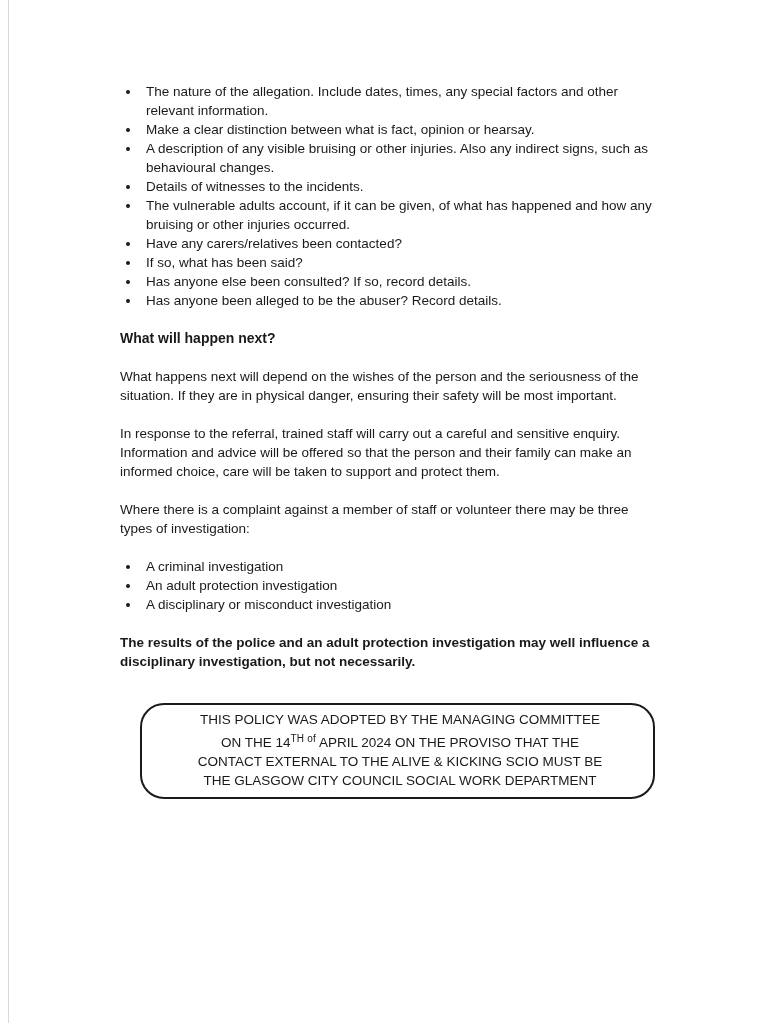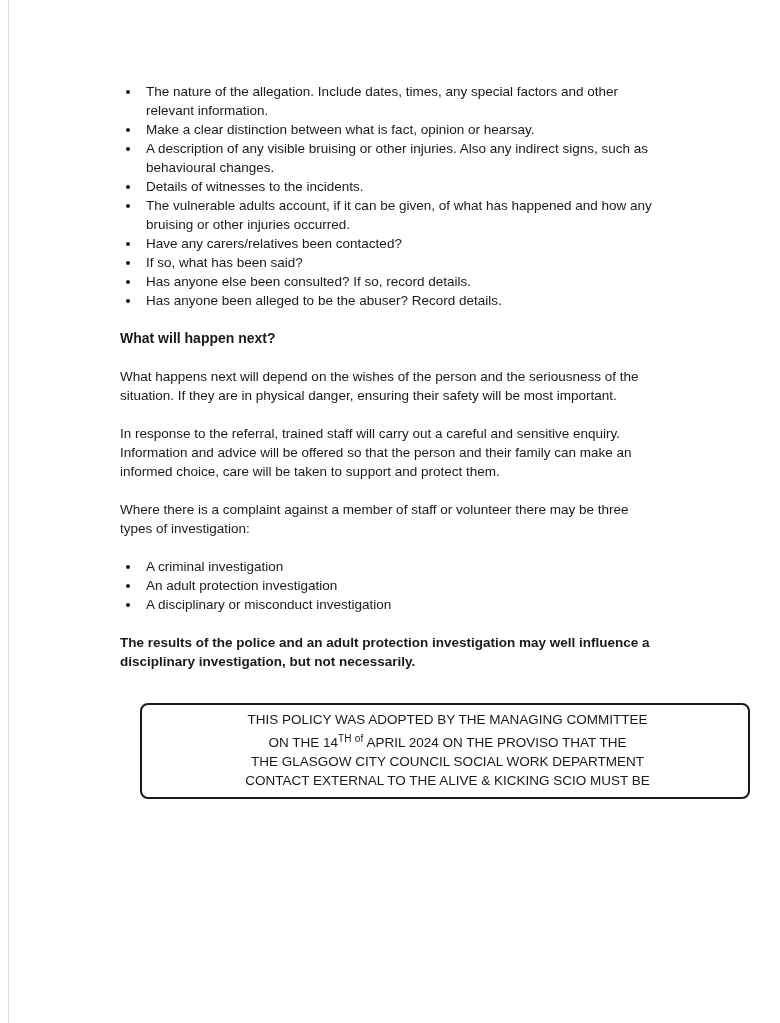--- a/index.html
+++ b/index.html
@@ -46,24 +46,24 @@
   }
   p.para {
     margin: 0 0 19px 0;
   }
   p.para:last-of-type {
     margin-bottom: 0;
     font-weight: bold;
   }
   .adoption-box {
     margin: 32px 0 0 20px;
-    width: 610px;
+    width: 515px;
     box-sizing: border-box;
     border: 2px solid #1a1a1a;
-    border-radius: 8px;
+    border-radius: 24px;
     padding: 5px 10px 7px 15px;
     text-align: center;
   }
   .adoption-box .box-line {
     line-height: 19px;
     white-space: nowrap;
   }
   sup.small-sup {
     font-size: 10px;
     vertical-align: 5px;
@@ -101,17 +101,17 @@
     <li>A criminal investigation</li>
     <li>An adult protection investigation</li>
     <li>A disciplinary or misconduct investigation</li>
   </ul>
 
   <p class="para">The results of the police and an adult protection investigation may well influence a disciplinary investigation, but not necessarily.</p>
 
   <div class="adoption-box">
     <div class="box-line">THIS POLICY WAS ADOPTED BY THE MANAGING COMMITTEE</div>
     <div class="box-line"><span>ON THE 14</span><sup class="small-sup">TH of</sup><span> APRIL 2024 ON THE PROVISO THAT THE</span></div>
+    <div class="box-line">CONTACT EXTERNAL TO THE ALIVE &amp; KICKING SCIO MUST BE</div>
     <div class="box-line">THE GLASGOW CITY COUNCIL SOCIAL WORK DEPARTMENT</div>
-    <div class="box-line">CONTACT EXTERNAL TO THE ALIVE &amp; KICKING SCIO MUST BE</div>
   </div>
 
 </div>
 
 </body></html>

